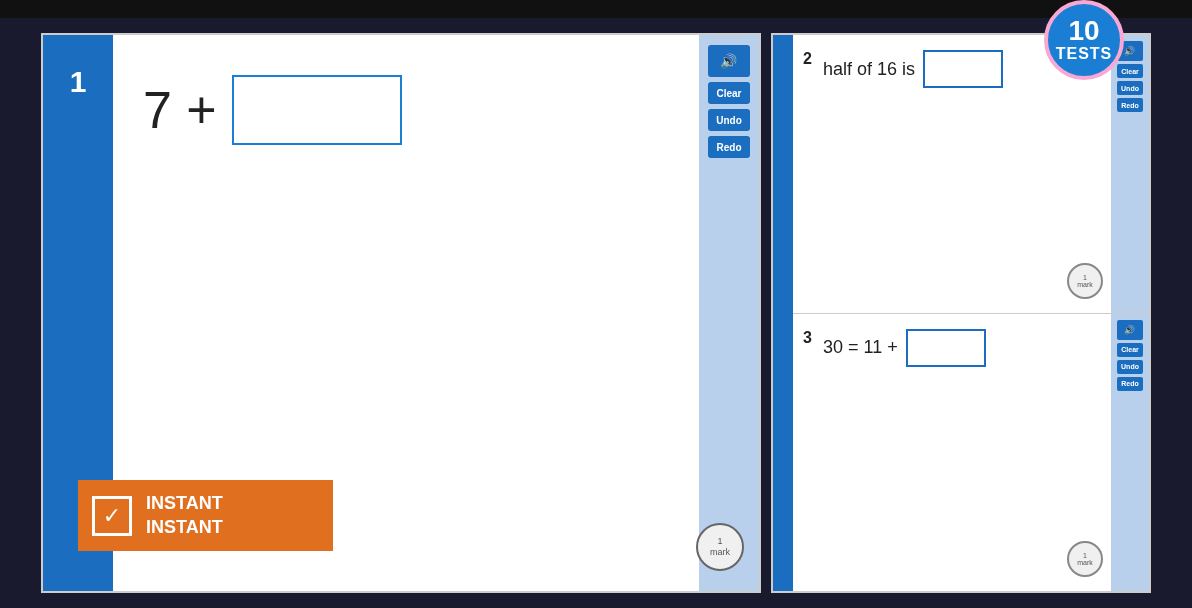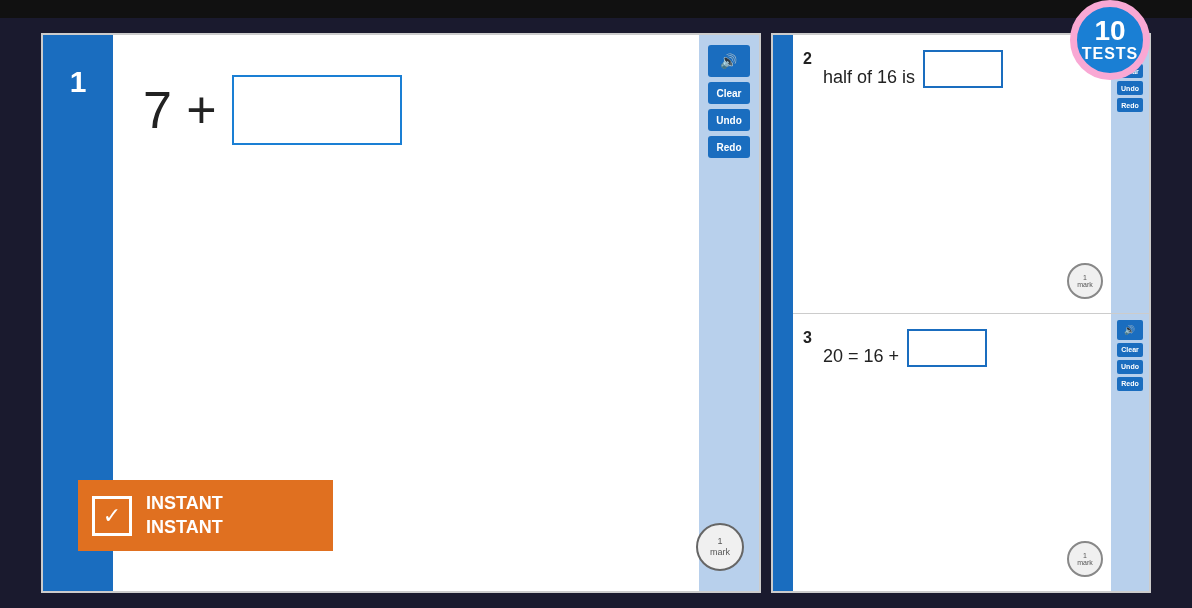--- a/index.html
+++ b/index.html
@@ -19,31 +19,31 @@
     .top-bar {
       position: absolute;
       top: 0; left: 0; right: 0;
       height: 18px;
       background: #111;
     }
 
     .tests-badge {
       position: absolute;
       top: 0;
-      right: 42px;
+      right: 68px;
       width: 80px;
       height: 80px;
       background: #1a7fd4;
       border-radius: 50%;
       display: flex;
       flex-direction: column;
       align-items: center;
       justify-content: center;
       z-index: 100;
-      border: 7px solid #f9a8d4;
+      border: 4px solid #f9a8d4;
     }
 
     .tests-badge .badge-number {
       font-size: 28px;
       font-weight: bold;
       color: #fff;
       line-height: 1;
     }
 
     .tests-badge .badge-label {
@@ -225,21 +225,21 @@
 
     .right-q-number {
       font-size: 16px;
       font-weight: bold;
       color: #222;
       min-width: 20px;
     }
 
     .right-equation {
       display: flex;
-      align-items: flex-end;
+      align-items: center;
       font-size: 18px;
       color: #222;
       gap: 8px;
     }
 
     .right-answer-box {
       width: 80px;
       height: 38px;
       border: 2px solid #1a6dbf;
       background: #fff;
@@ -424,21 +424,21 @@
             <span style="font-size:7px; color:#555;">1</span>
             <span style="font-size:7px; color:#555;">mark</span>
           </div>
         </div>
       </div>
 
       <div class="right-bottom-section">
         <div class="right-q-content">
           <span class="right-q-number">3</span>
           <div class="right-equation">
-            <span>20 = 16 +</span>
+            <span>30 = 11 +</span>
             <div class="right-answer-box"></div>
           </div>
         </div>
 
         <div class="right-bottom-toolbar">
           <button class="right-toolbar-btn-sound">
             <span style="font-size:9px;">🔊</span>
           </button>
           <button class="right-toolbar-btn">Clear</button>
           <button class="right-toolbar-btn">Undo</button>

